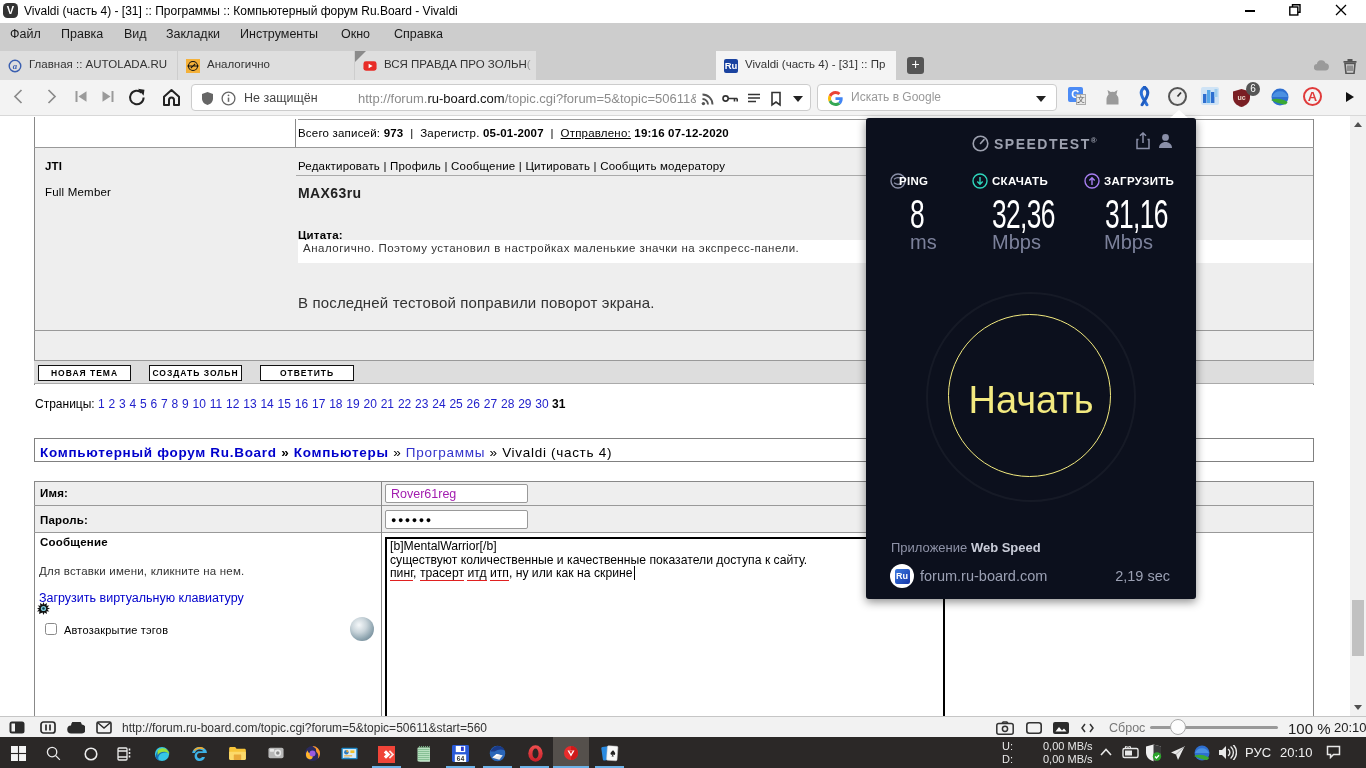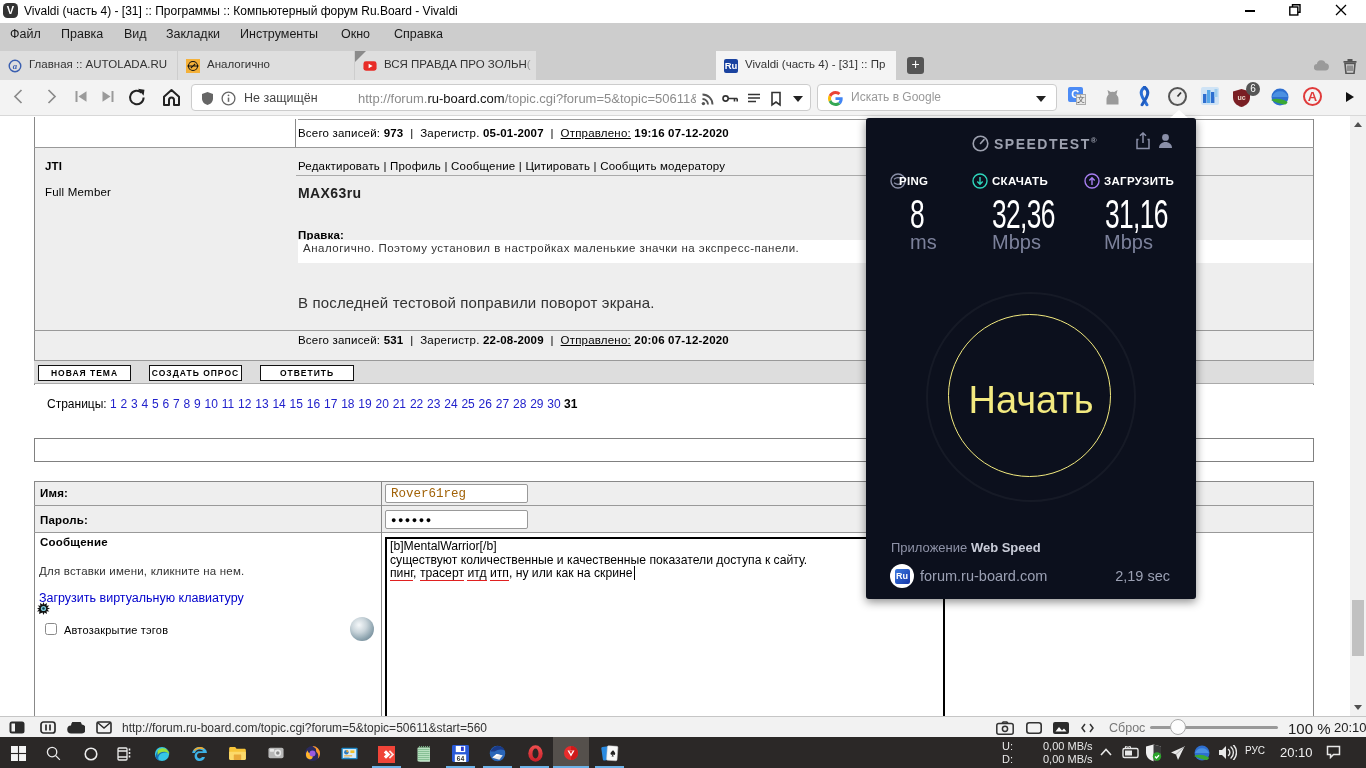--- a/index.html
+++ b/index.html
@@ -223,47 +223,47 @@
 
     <div class="abs forumtext" style="left:298px;top:10.5px;">Всего записей: <b>973</b> &nbsp;|&nbsp; Зарегистр. <b>05-01-2007</b> &nbsp;|&nbsp; <span style="text-decoration:underline;">Отправлено:</span> <b>19:16 07-12-2020</b></div>
     <div class="abs" style="left:34px;top:31px;width:1280px;height:1px;background:#999;"></div>
 
     <div class="abs" style="left:35px;top:32px;width:1278px;height:181.5px;background:#eee;"></div>
     <div class="abs forumtext" style="left:45px;top:44px;"><b>JTI</b></div>
     <div class="abs forumtext" style="left:45px;top:70px;">Full Member</div>
     <div class="abs forumtext" style="left:298px;top:44px;">Редактировать | Профиль | Сообщение | Цитировать | Сообщить модератору</div>
     <div class="abs" style="left:296px;top:59px;width:1017px;height:1px;background:#aaa;"></div>
     <div class="abs" style="left:298px;top:69px;font-size:14px;font-weight:bold;color:#222;letter-spacing:0.4px;">MAX63ru</div>
-    <div class="abs forumtext" style="left:298px;top:113px;"><b>Правка:</b></div>
+    <div class="abs forumtext" style="left:298px;top:113px;"><b>Цитата:</b></div>
     <div class="abs" style="left:298px;top:124px;width:1015px;height:23px;background:#fff;"></div>
     <div class="abs" style="left:298px;top:178px;font-size:15px;color:#333;letter-spacing:0.15px;">В последней тестовой поправили поворот экрана.</div>
     <div class="abs" style="left:303px;top:126px;font-size:11.5px;letter-spacing:0.5px;color:#333;">Аналогично. Поэтому установил в настройках маленькие значки на экспресс-панели.</div>
 
     <div class="abs" style="left:34px;top:213.6px;width:1280px;height:1.4px;background:#999;"></div>
     <div class="abs" style="left:35px;top:215px;width:1278px;height:28.5px;background:#eee;"></div>
-    <div class="abs forumtext" style="left:298px;top:218px;">Всего записей: <b>531</b> &nbsp;|&nbsp; Зарегистр. <b>22-08-2009</b> &nbsp;|&nbsp; <span style="text-decoration:underline;">Отправлено:</span> <b>20:06 07-12-2020</b></div>
     <div class="abs" style="left:34px;top:243.5px;width:1280px;height:1.4px;background:#999;"></div>
 
     <div class="abs" style="left:34px;top:244.9px;width:1280px;height:23.5px;background:#ddd;border-bottom:1px solid #aaa;"></div>
     <div class="abs fbtn" style="left:38px;top:248.5px;width:93px;">НОВАЯ ТЕМА</div>
-    <div class="abs fbtn" style="left:149px;top:248.5px;width:93px;">СОЗДАТЬ ОПРОС</div>
+    <div class="abs fbtn" style="left:149px;top:248.5px;width:93px;">СОЗДАТЬ ЗОЛЬН</div>
     <div class="abs fbtn" style="left:260px;top:248.5px;width:94px;">ОТВЕТИТЬ</div>
 
-    <div class="abs" style="left:47px;top:281px;color:#000;font-size:12px;letter-spacing:0px;">Страницы: <span class="plink">1 2 3 4 5 6 7 8 9 10 11 12 13 14 15 16 17 18 19 20 21 22 23 24 25 26 27 28 29 30</span> <b>31</b></div>
+    <div class="abs" style="left:35px;top:281px;color:#000;font-size:12px;letter-spacing:0px;">Страницы: <span class="plink">1 2 3 4 5 6 7 8 9 10 11 12 13 14 15 16 17 18 19 20 21 22 23 24 25 26 27 28 29 30</span> <b>31</b></div>
 
     <div class="abs" style="left:34px;top:322px;width:1280px;height:23.5px;border:1px solid #808080;background:#fff;"></div>
+    <div class="abs" style="left:40px;top:328.5px;font-size:13.5px;letter-spacing:0.7px;color:#000;"><b style="color:#0000cc;">Компьютерный форум Ru.Board</b> <b>»</b> <b style="color:#0000cc;">Компьютеры</b> » <span style="color:#3333cc;">Программы</span> » Vivaldi (часть 4)</div>
 
     <div class="abs" style="left:34px;top:365px;width:1280px;height:235px;border:1px solid #888;border-bottom:none;"></div>
     <div class="abs" style="left:35px;top:366px;width:1278px;height:23px;background:#eee;"></div>
     <div class="abs" style="left:34px;top:389px;width:1280px;height:1px;background:#999;"></div>
     <div class="abs" style="left:35px;top:390px;width:1278px;height:26px;background:#eee;"></div>
     <div class="abs" style="left:34px;top:416px;width:1280px;height:1px;background:#999;"></div>
     <div class="abs" style="left:381px;top:366px;width:1px;height:234px;background:#888;"></div>
     <div class="abs forumtext" style="left:40px;top:371px;"><b>Имя:</b></div>
-    <div class="abs" style="left:385px;top:368px;width:143px;height:19px;background:#fff;border:1px solid #999;border-radius:2px;font-size:12.5px;color:#a16207;padding:2px 8px 0 5px;font-family:Liberation Mono, monospace;">Rover61reg</div>
+    <div class="abs" style="left:385px;top:368px;width:143px;height:19px;background:#fff;border:1px solid #999;border-radius:2px;font-size:12.5px;color:#a21caf;padding:2px 8px 0 5px;">Rover61reg</div>
     <div class="abs forumtext" style="left:40px;top:398px;"><b>Пароль:</b></div>
     <div class="abs" style="left:385px;top:394px;width:143px;height:19px;background:#fff;border:1px solid #999;border-radius:2px;font-size:9px;letter-spacing:1.5px;color:#000;padding:4px 0 0 5px;">●●●●●●</div>
     <div class="abs forumtext" style="left:40px;top:420px;"><b>Сообщение</b></div>
     <div class="abs forumtext" style="left:39px;top:449px;color:#333;">Для вставки имени, кликните на нем.</div>
     <div class="abs" style="left:39px;top:475px;font-size:12.5px;color:#0000cc;letter-spacing:0px;">Загрузить виртуальную клавиатуру</div>
     <svg class="abs" style="left:37px;top:486px;width:13px;height:13px" viewBox="0 0 13 13">
         <path d="M6.5 0l1 2.5L10 1l-.5 2.7 2.8-.2-2 2 2.7 1-2.7 1 2 2-2.8-.2.5 2.7-2.5-1.5-1 2.5-1-2.5L2 12l.5-2.7-2.5.2 2-2-2-1 2.7-1-2-2 2.6.2L3 1l2.5 1.5z" fill="#111"></path>
         <circle cx="6.5" cy="6.5" r="2.6" fill="#7ec8d8"></circle>
         <circle cx="6.5" cy="6.5" r="1.2" fill="#0a3a4a"></circle>
       </svg>
@@ -448,21 +448,21 @@
       </svg>
     <svg style="position:absolute;left:1193px;top:7px;width:18px;height:18px" viewBox="0 0 18 18">
         <circle cx="9" cy="9" r="7.5" fill="#2e6fd0"></circle>
         <path d="M2 9a7.5 7.5 0 0 1 14 0" fill="#4a90e2"></path>
         <path d="M1 12c4-2 9-1.7 14.5 1.2 1.3.8-.8 3.2-2.7 2.7C8.5 15 4.5 13.8 1 12z" fill="#3aa834"></path>
       </svg>
     <svg style="position:absolute;left:1218px;top:8px;width:19px;height:15px" viewBox="0 0 19 15">
         <path d="M1 5h3l4-4v13l-4-4H1z" fill="#e8e8e8"></path>
         <path d="M10.5 4.5a4 4 0 0 1 0 6M13 2a7.5 7.5 0 0 1 0 11M15.5 0a11 11 0 0 1 0 15" fill="none" stroke="#e8e8e8" stroke-width="1.4" stroke-linecap="round"></path>
       </svg>
-    <span style="position:absolute;left:1245px;top:8px;font-size:10px;color:#f0f0f0;">РУС</span>
+    <span style="position:absolute;left:1245px;top:8px;font-size:13px;color:#f0f0f0;">РУС</span>
     <span style="position:absolute;left:1280px;top:8px;font-size:13px;color:#f0f0f0;">20:10</span>
     <svg style="position:absolute;left:1326px;top:8px;width:15px;height:14px" viewBox="0 0 15 14">
         <path d="M1.5 1.5h12v8h-6l-3 3v-3h-3z" fill="none" stroke="#e8e8e8" stroke-width="1.5"></path>
       </svg>
   </div>
   <div class="abs" id="popup">
     <svg style="position:absolute;left:106px;top:17px;width:17px;height:17px" viewBox="0 0 17 17">
         <circle cx="8.5" cy="8.5" r="7.3" fill="none" stroke="#9da1af" stroke-width="1.6"></circle>
         <path d="M8.5 8.5 12 4.6" stroke="#9da1af" stroke-width="1.6" stroke-linecap="round"></path>
       </svg>

